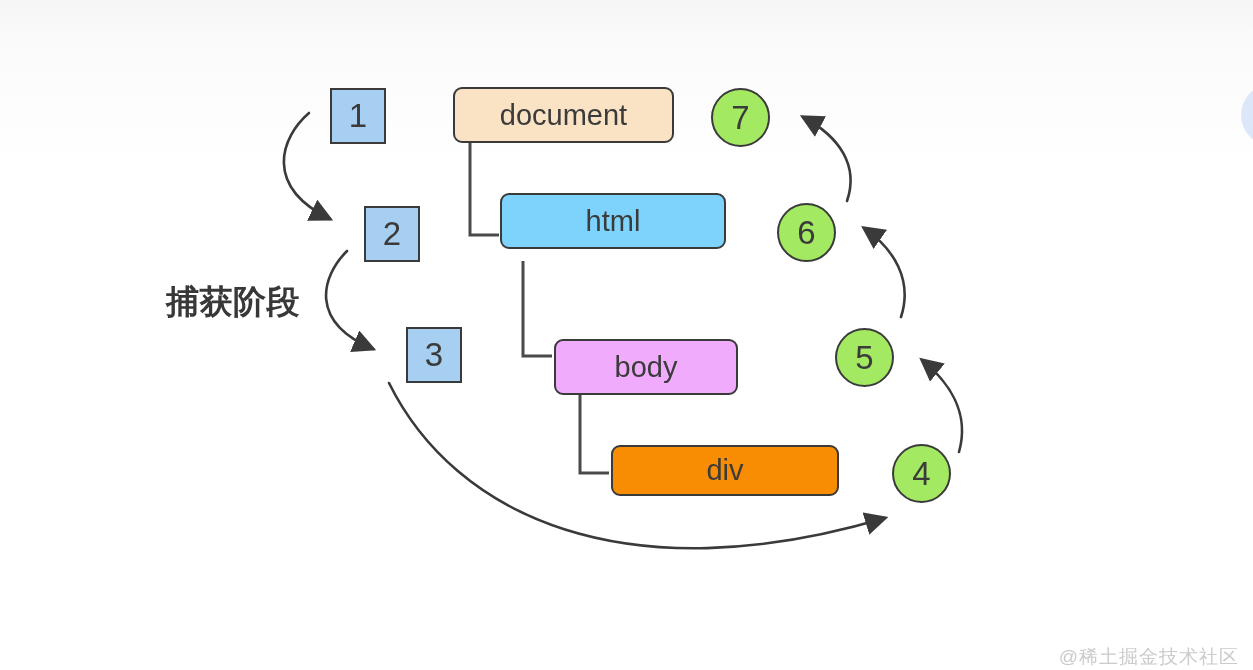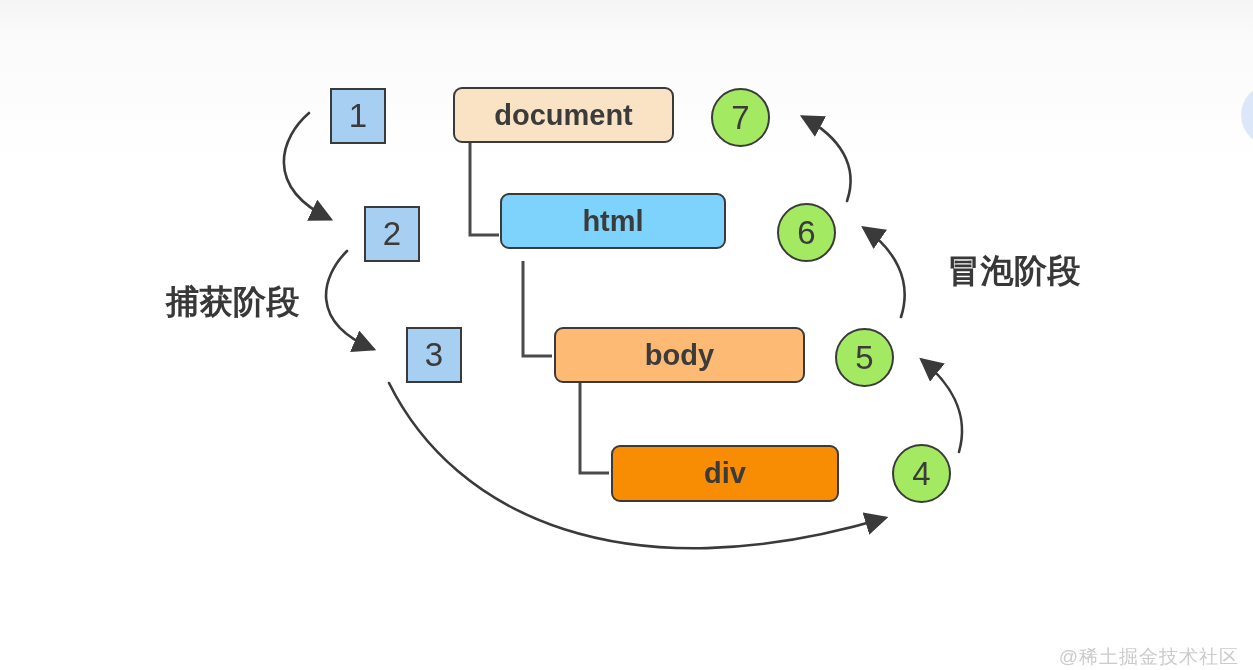--- a/index.html
+++ b/index.html
@@ -41,21 +41,20 @@
     position: absolute;
     z-index: 2;
     border: 2.5px solid #3a3a3a;
     border-radius: 9px;
     display: flex;
     align-items: center;
     justify-content: center;
     font-size: 29px;
     color: #3b3b3b;
     box-sizing: border-box;
-    font-weight: bold;
   }
   .step-square {
     position: absolute;
     z-index: 2;
     width: 56px;
     height: 56px;
     border: 2.5px solid #3a3a3a;
     display: flex;
     align-items: center;
     justify-content: center;
@@ -129,29 +128,28 @@
     <path class="flow" marker-end="url(#ah)" d="M347,251 C321,277 309,322 373,349"></path>
     <path class="flow" marker-end="url(#ah)" d="M389,383 C455,516 625,595 885,518"></path>
 
     <path class="flow" marker-end="url(#ah)" d="M959,452 C970,413 949,382 922,360"></path>
     <path class="flow" marker-end="url(#ah)" d="M901,317 C913,280 894,249 864,228"></path>
     <path class="flow" marker-end="url(#ah)" d="M847,201 C859,166 840,137 803,117"></path>
   </svg>
 
   <div class="dom-node" style="left: 453px; top: 87px; width: 221px; height: 56px; background: rgb(250, 227, 196);">document</div>
   <div class="dom-node" style="left: 500px; top: 193px; width: 226px; height: 56px; background: #7dd3fc;">html</div>
-  <div class="dom-node" style="left: 554px; top: 327px; width: 251px; height: 56px; background: #fdba74;">body</div>
-  <div class="dom-node" style="left: 611px; top: 445px; width: 228px; height: 57px; background: rgb(248, 141, 4);">div</div>
+  <div class="dom-node" style="left: 554px; top: 339px; width: 184px; height: 56px; background: #f0abfc;">body</div>
+  <div class="dom-node" style="left: 611px; top: 445px; width: 228px; height: 51px; background: rgb(248, 141, 4);">div</div>
 
   <div class="step-square" style="left: 330px; top: 88px; background: rgb(166, 207, 241);">1</div>
   <div class="step-square" style="left: 364px; top: 206px; background: rgb(166, 207, 241);">2</div>
   <div class="step-square" style="left: 406px; top: 327px; background: rgb(166, 207, 241);">3</div>
 
   <div class="step-circle" style="left: 892px; top: 444px; background: rgb(164, 233, 98);">4</div>
   <div class="step-circle" style="left: 835px; top: 328px; background: rgb(164, 233, 98);">5</div>
   <div class="step-circle" style="left: 777px; top: 203px; background: rgb(164, 233, 98);">6</div>
   <div class="step-circle" style="left: 711px; top: 88px; background: rgb(164, 233, 98);">7</div>
 
   <div class="phase-label" style="left:166px; top:280px;font-family:Liberation Serif, serif;">捕获阶段</div>
-  <div class="phase-label" style="left:947px; top:249px;">冒泡阶段</div>
 
   <div class="watermark">@稀土掘金技术社区</div>
 </div>
 
 </body></html>

